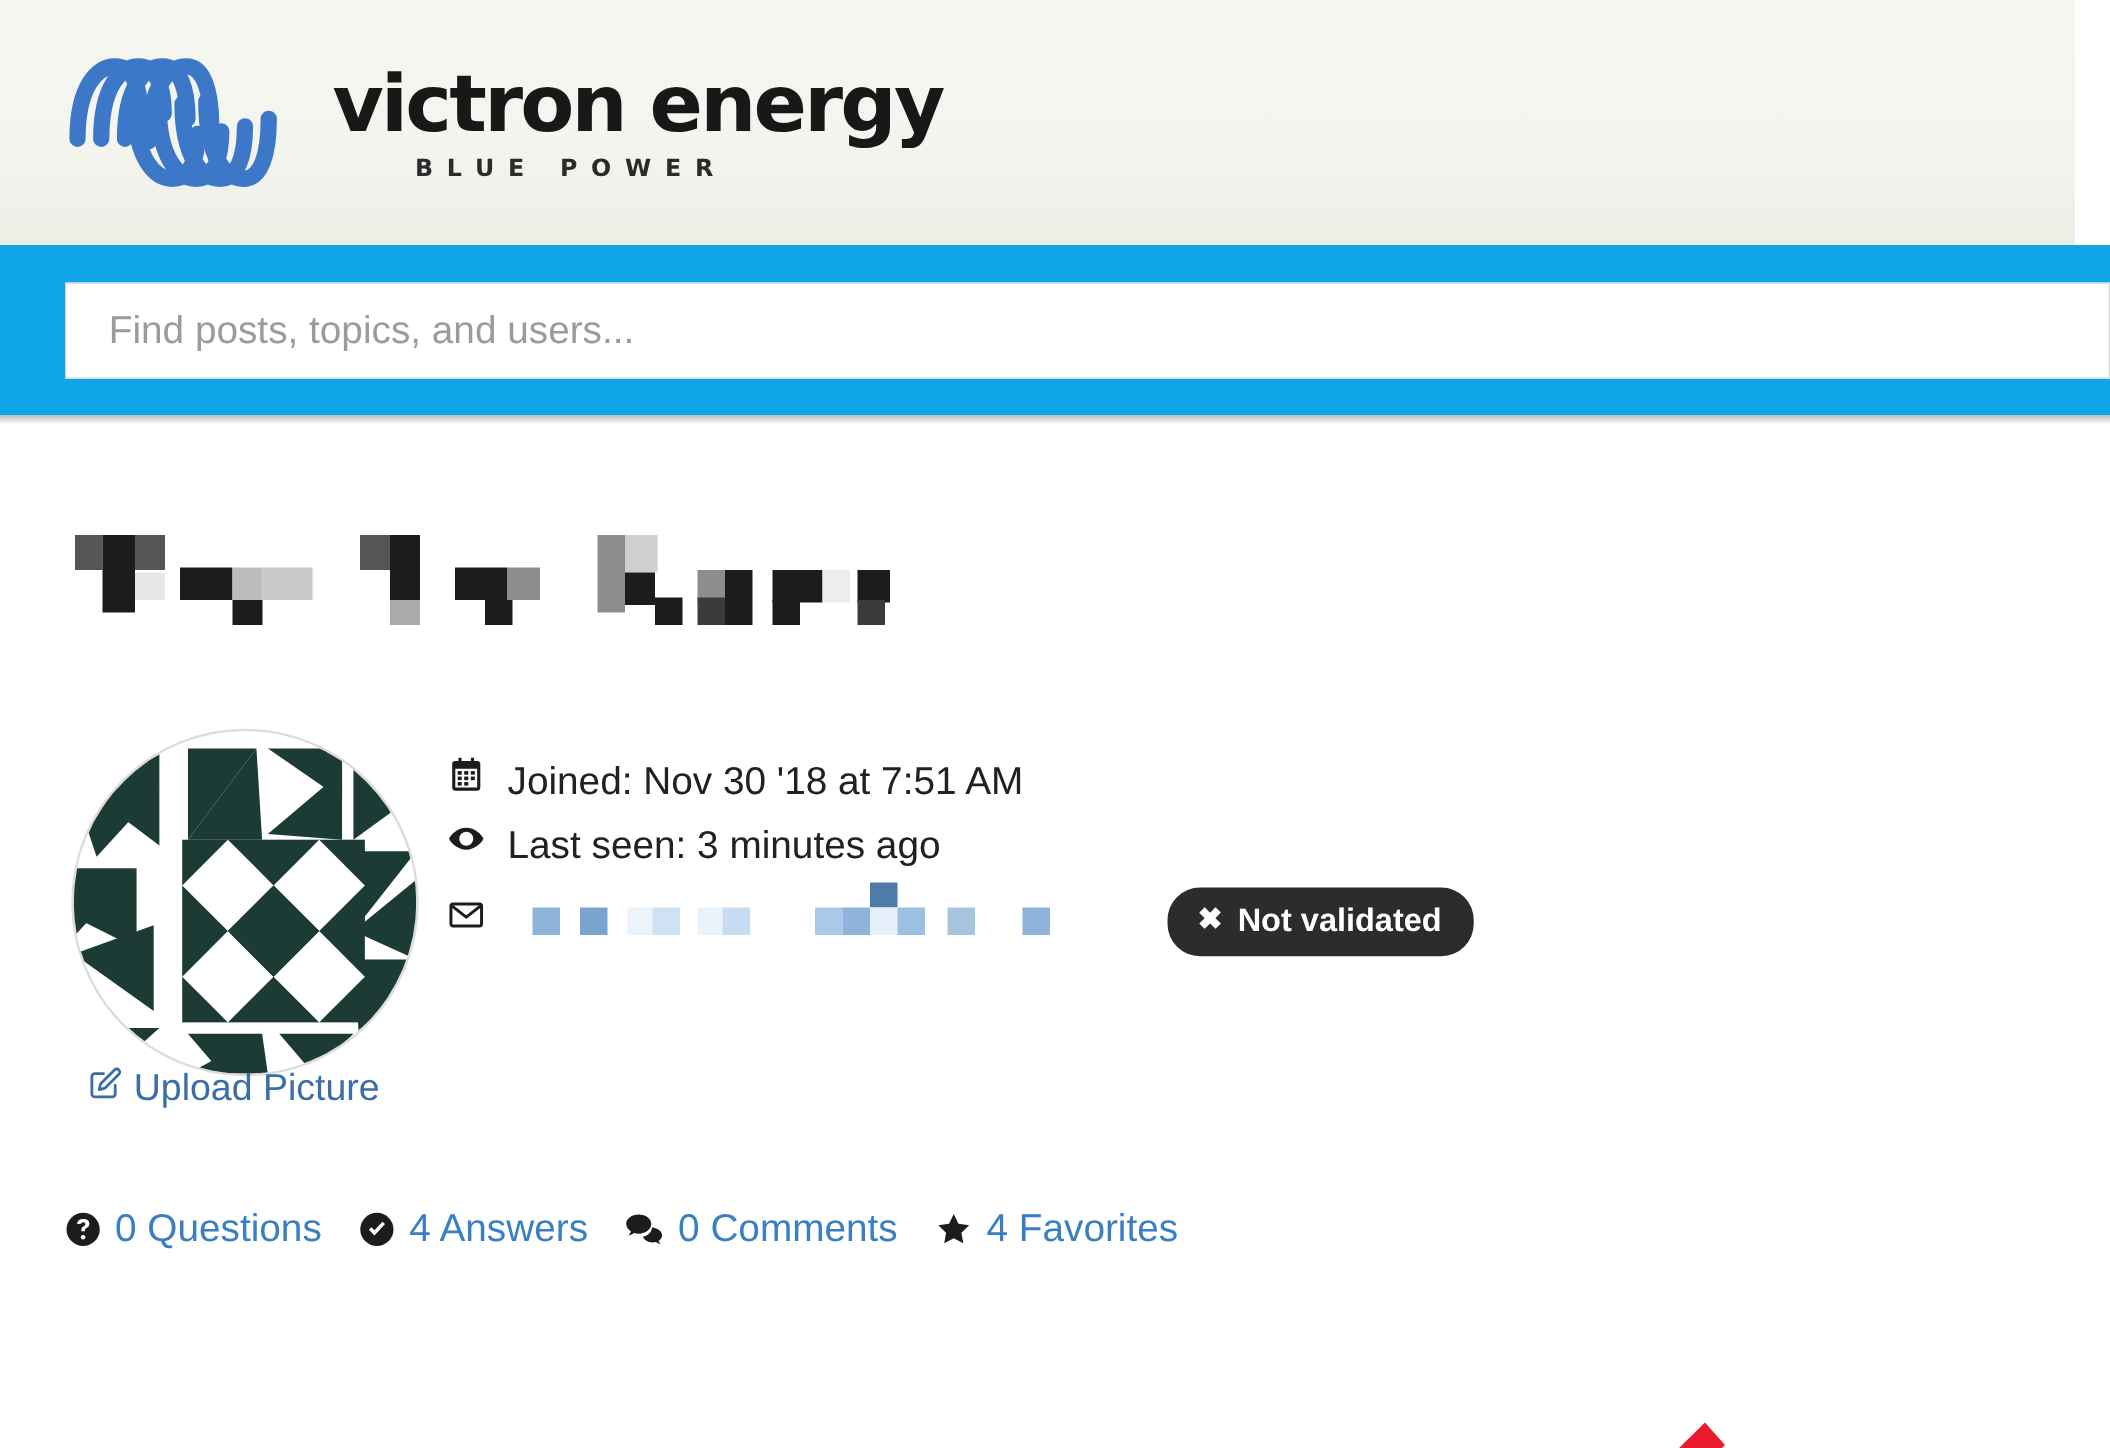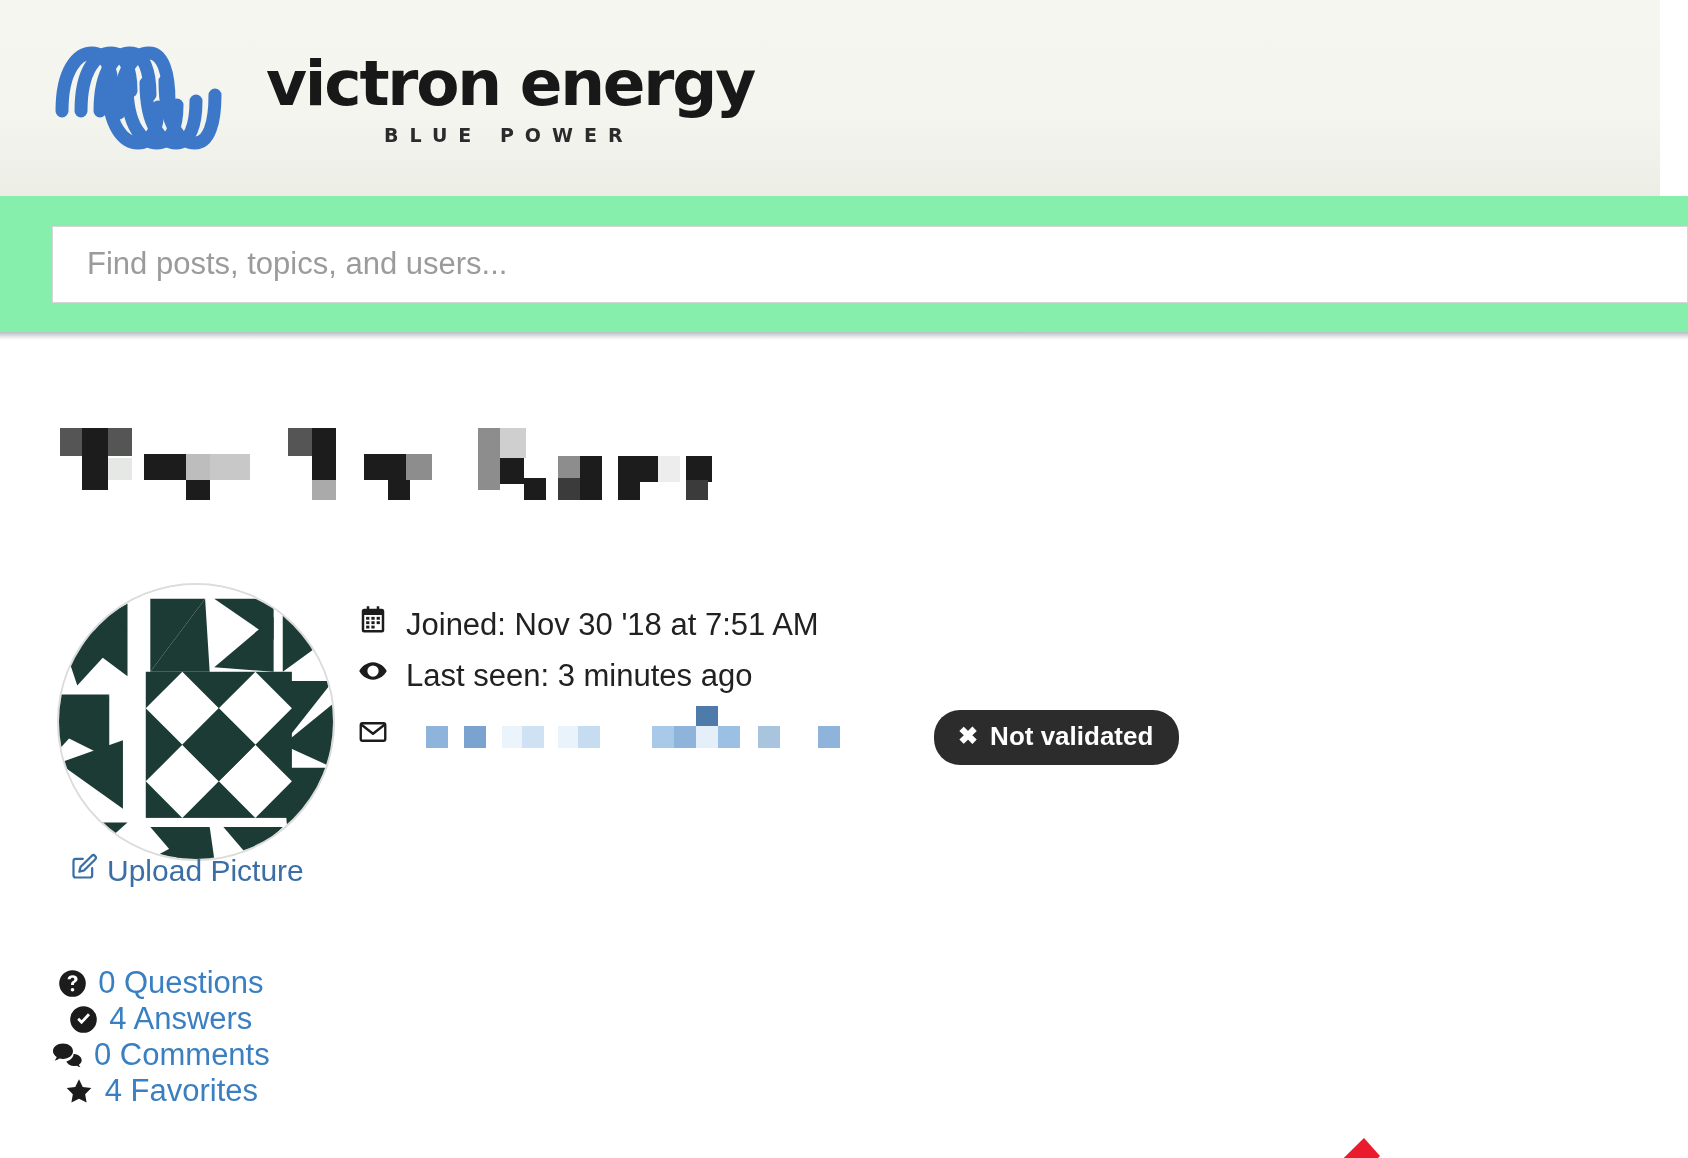--- a/index.html
+++ b/index.html
@@ -41,29 +41,29 @@
     color: #181818;
     line-height: 1.0;
   }
   .logo-tagline {
     font-family: "DejaVu Sans", sans-serif;
     font-size: 19px;
     font-weight: 600;
     letter-spacing: 11px;
     color: #2b2b2b;
     margin-top: 9px;
-    margin-left: 118px;
+    margin-left: 66px;
   }
 
   
   .search-bar {
     position: absolute;
     left: 0; top: 196px;
     width: 1688px; height: 136px;
-    background: #86efac;
+    background: #0ea5e9;
     display: flex;
     align-items: center;
   }
   .search-input {
     margin-left: 52px;
     width: 1720px;
     height: 77px;
     background: #ffffff;
     border: 1px solid #d6d6d6;
     font-family: "Liberation Sans", sans-serif;
@@ -166,22 +166,22 @@
     font-family: "Liberation Sans", sans-serif;
   }
   .badge .xmark { font-size: 24px; font-weight: 700; line-height: 1; }
 
   
   .stats {
     position: absolute;
     left: 52px; top: 625px;
     display: flex;
     align-items: center;
+    gap: 30px;
     white-space: nowrap;
-    flex-direction: column;
   }
   .stat {
     display: flex;
     align-items: center;
     gap: 11px;
     color: #3a7fc1;
     font-size: 31px;
     text-decoration: none;
     font-family: "Liberation Sans", sans-serif;
   }

